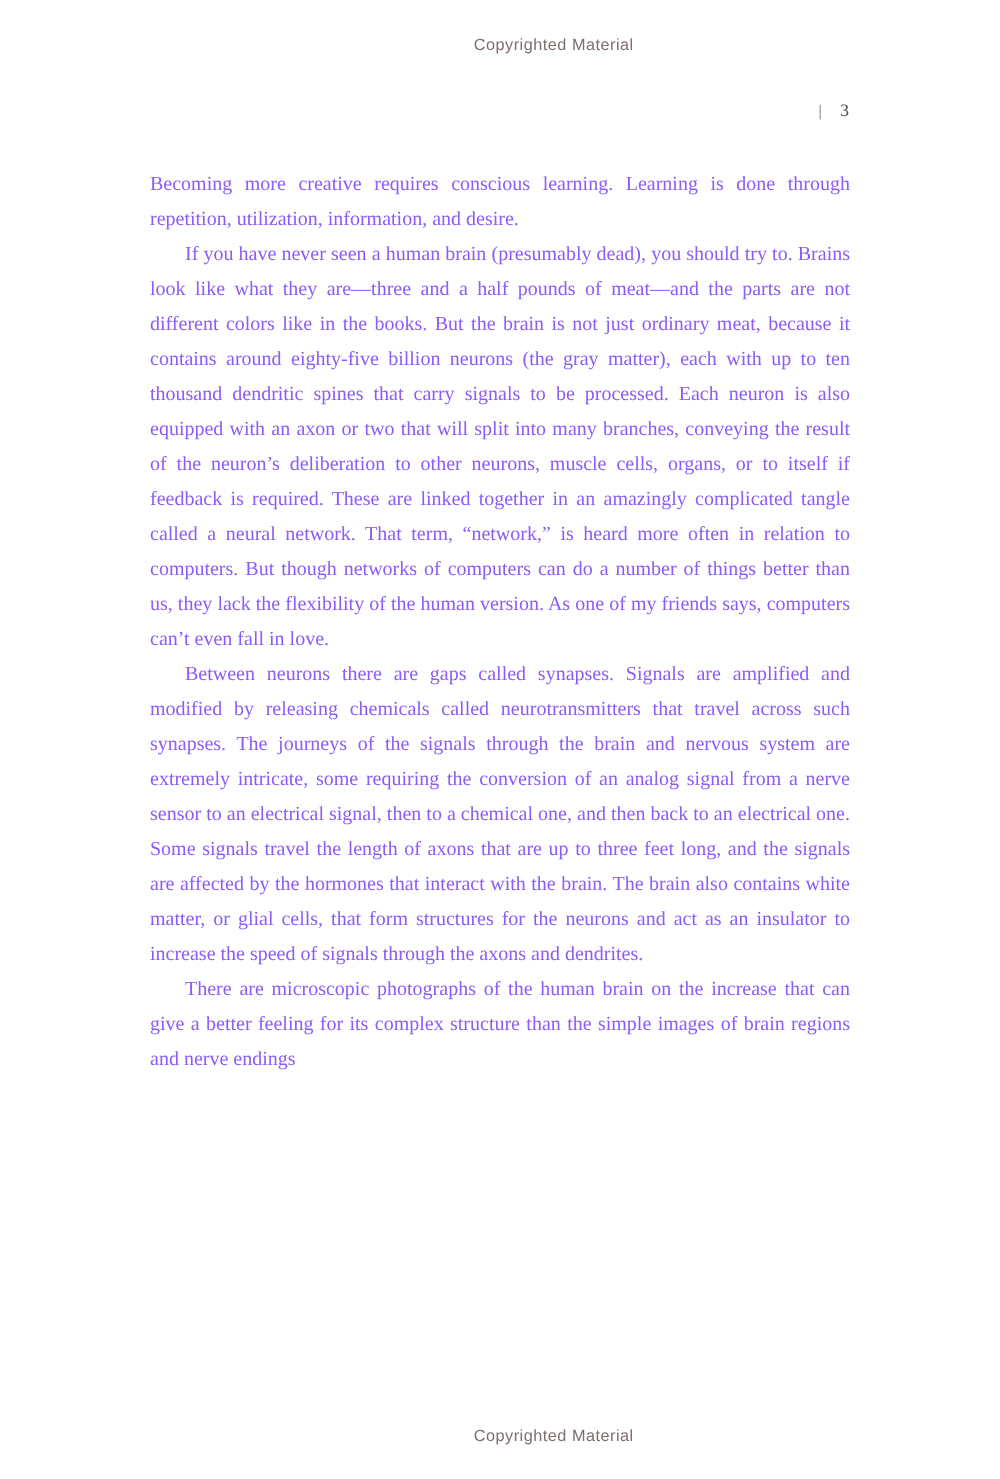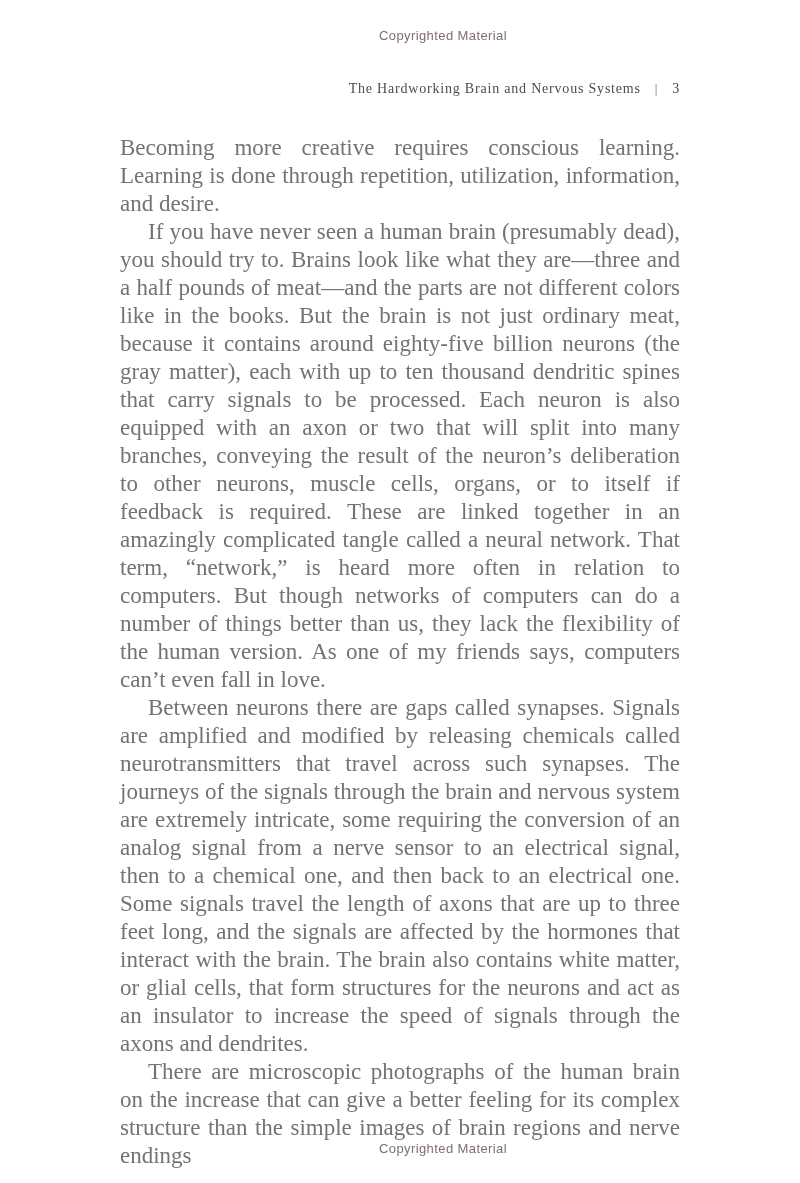--- a/index.html
+++ b/index.html
@@ -45,43 +45,42 @@
   .running-header .sep {
     margin: 0 14px;
     color: #6a6a6a;
     font-size: 13px;
   }
   .body-text {
     position: absolute;
     top: 134px;
     left: 120px;
     width: 560px;
-    color: #737373;
-    font-size: 23px;
+    color: #8b5cf6;
+    font-size: 16px;
     line-height: 28px;
     text-align: justify;
     font-family: Liberation Serif, serif;
   }
   .body-text p {
     margin: 0;
     padding: 0;
   }
   .body-text p.indent {
     text-indent: 28px;
   }
 </style>
 </head>
 <body>
 
 <div class="book-page">
 
   <div class="copyright-notice copyright-top">Copyrighted Material</div>
 
   <div class="running-header">
-    <span>The Hardworking Brain and Nervous Systems</span>
     <span class="sep">|</span>
     <span>3</span>
   </div>
 
   <div class="body-text">
     <p>Becoming more creative requires conscious learning. Learning is done through repetition, utilization, information, and desire.</p>
     <p class="indent">If you have never seen a human brain (presumably dead), you should try to. Brains look like what they are—three and a half pounds of meat—and the parts are not different colors like in the books. But the brain is not just ordinary meat, because it contains around eighty-five billion neurons (the gray matter), each with up to ten thousand dendritic spines that carry signals to be processed. Each neuron is also equipped with an axon or two that will split into many branches, conveying the result of the neuron’s deliberation to other neurons, muscle cells, organs, or to itself if feedback is required. These are linked together in an amazingly complicated tangle called a neural network. That term, “network,” is heard more often in relation to computers. But though networks of computers can do a number of things better than us, they lack the flexibility of the human version. As one of my friends says, computers can’t even fall in love.</p>
     <p class="indent">Between neurons there are gaps called synapses. Signals are amplified and modified by releasing chemicals called neurotransmitters that travel across such synapses. The journeys of the signals through the brain and nervous system are extremely intricate, some requiring the conversion of an analog signal from a nerve sensor to an electrical signal, then to a chemical one, and then back to an electrical one. Some signals travel the length of axons that are up to three feet long, and the signals are affected by the hormones that interact with the brain. The brain also contains white matter, or glial cells, that form structures for the neurons and act as an insulator to increase the speed of signals through the axons and dendrites.</p>
     <p class="indent">There are microscopic photographs of the human brain on the increase that can give a better feeling for its complex structure than the simple images of brain regions and nerve endings</p>
   </div>

